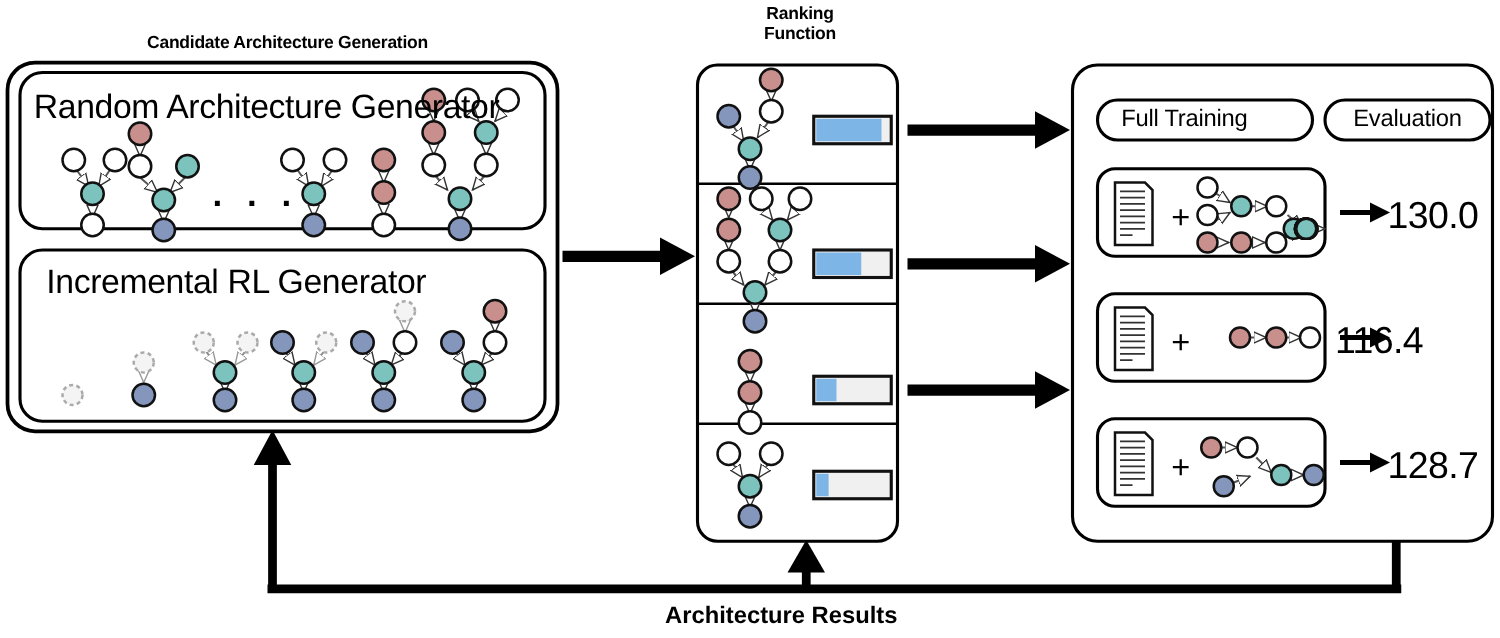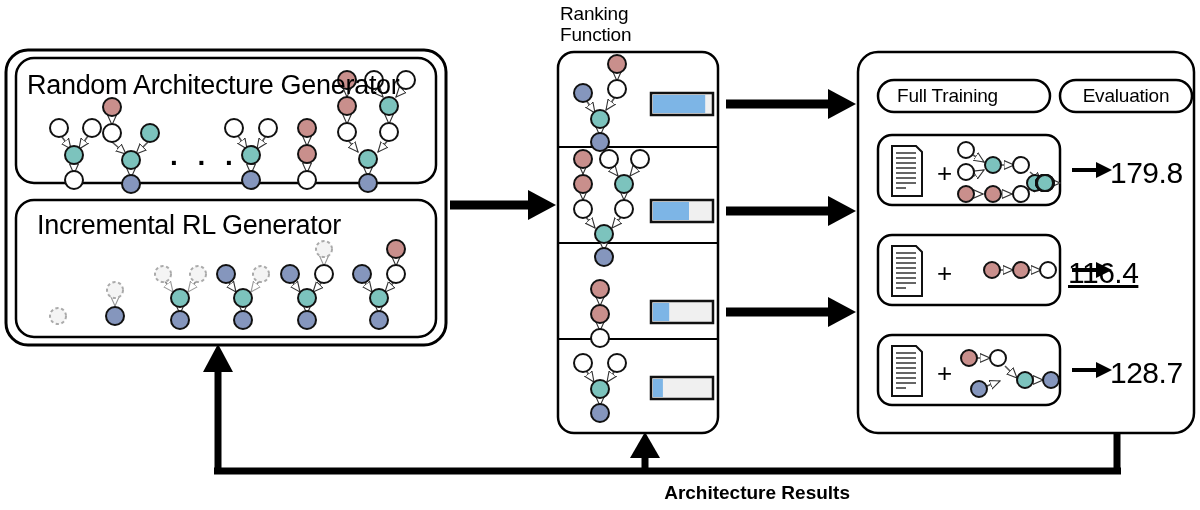--- a/index.html
+++ b/index.html
@@ -15,33 +15,34 @@
     overflow:hidden;
   }
   .svg-layer{
     position:absolute;
     left:0;top:0;
     width:1200px;
     height:510px;
   }
   .sec-title{
     position:absolute;
-    font-weight:normal;
-    font-size:19px;
+    font-weight:bold;
+    font-size:14px;
     letter-spacing:-0.2px;
+    text-align:center;
     white-space:pre-line;
     line-height:1.12;
   }
   #title-cand{ left:30px;  top:26px;  width:400px; }
   #title-rank{ left:560px; top:3px;   width:160px; }
   #title-eval{ left:900px; top:22px;  width:260px; }
   #title-results{
     position:absolute;
     left:400px; top:482px; width:450px;
-    text-align:right;
+    text-align:center;
     font-weight:bold;
     font-size:19px;
   }
   .gen-label{
     position:absolute;
     font-size:27px;
     letter-spacing:-0.3px;
   }
   #lab-rand{ left:27px; top:70px; }
   #lab-rl{   left:37px; top:210px; }
@@ -52,21 +53,21 @@
     letter-spacing:-0.2px;
   }
   #pill-full{ left:878px; top:85px; width:139px; }
   #pill-eval{ left:1062px; top:85px; width:128px; }
   .score{
     position:absolute;
     font-size:30px;
     letter-spacing:-0.5px;
   }
   #score-1{ left:1110px; top:156px; }
-  #score-2{ left:1068px; top:256px;text-decoration:underline; }
+  #score-2{ left:1068px; top:256px; }
   #score-3{ left:1110px; top:356px; }
   .plus{
     position:absolute;
     font-size:26px;
     font-weight:500;
   }
   #plus-1{ left:937px; top:158px; }
   #plus-2{ left:937px; top:258px; }
   #plus-3{ left:937px; top:358px; }
   .ell{
@@ -398,38 +399,39 @@
       <line x1="218" y1="471" x2="218" y2="368" stroke="#000" stroke-width="7"></line>
       <path d="M203,372 L218,344 L233,372 z" fill="#000"></path>
     </g>
 
     <g>
       <line x1="645" y1="471" x2="645" y2="455" stroke="#000" stroke-width="7"></line>
       <path d="M630,458 L645,432 L660,458 z" fill="#000"></path>
     </g>
   </svg>
 
+  <div class="sec-title" id="title-cand">Candidate Architecture Generation</div>
 
   <div class="sec-title" id="title-rank">Ranking
 Function</div>
 
 
   <div class="gen-label" id="lab-rand">Random Architecture Generator</div>
 
   <div class="gen-label" id="lab-rl">Incremental RL Generator</div>
 
   <div class="ell">. . .</div>
 
   <div class="pill-label" id="pill-full">Full Training</div>
 
   <div class="pill-label" id="pill-eval">Evaluation</div>
 
   <div class="plus" id="plus-1">+</div>
   <div class="plus" id="plus-2">+</div>
   <div class="plus" id="plus-3">+</div>
 
-  <div class="score" id="score-1">179.8</div>
+  <div class="score" id="score-1">130.0</div>
   <div class="score" id="score-2">116.4</div>
   <div class="score" id="score-3">128.7</div>
 
   <div id="title-results">Architecture Results</div>
 
 </div>
 
 </body></html>

